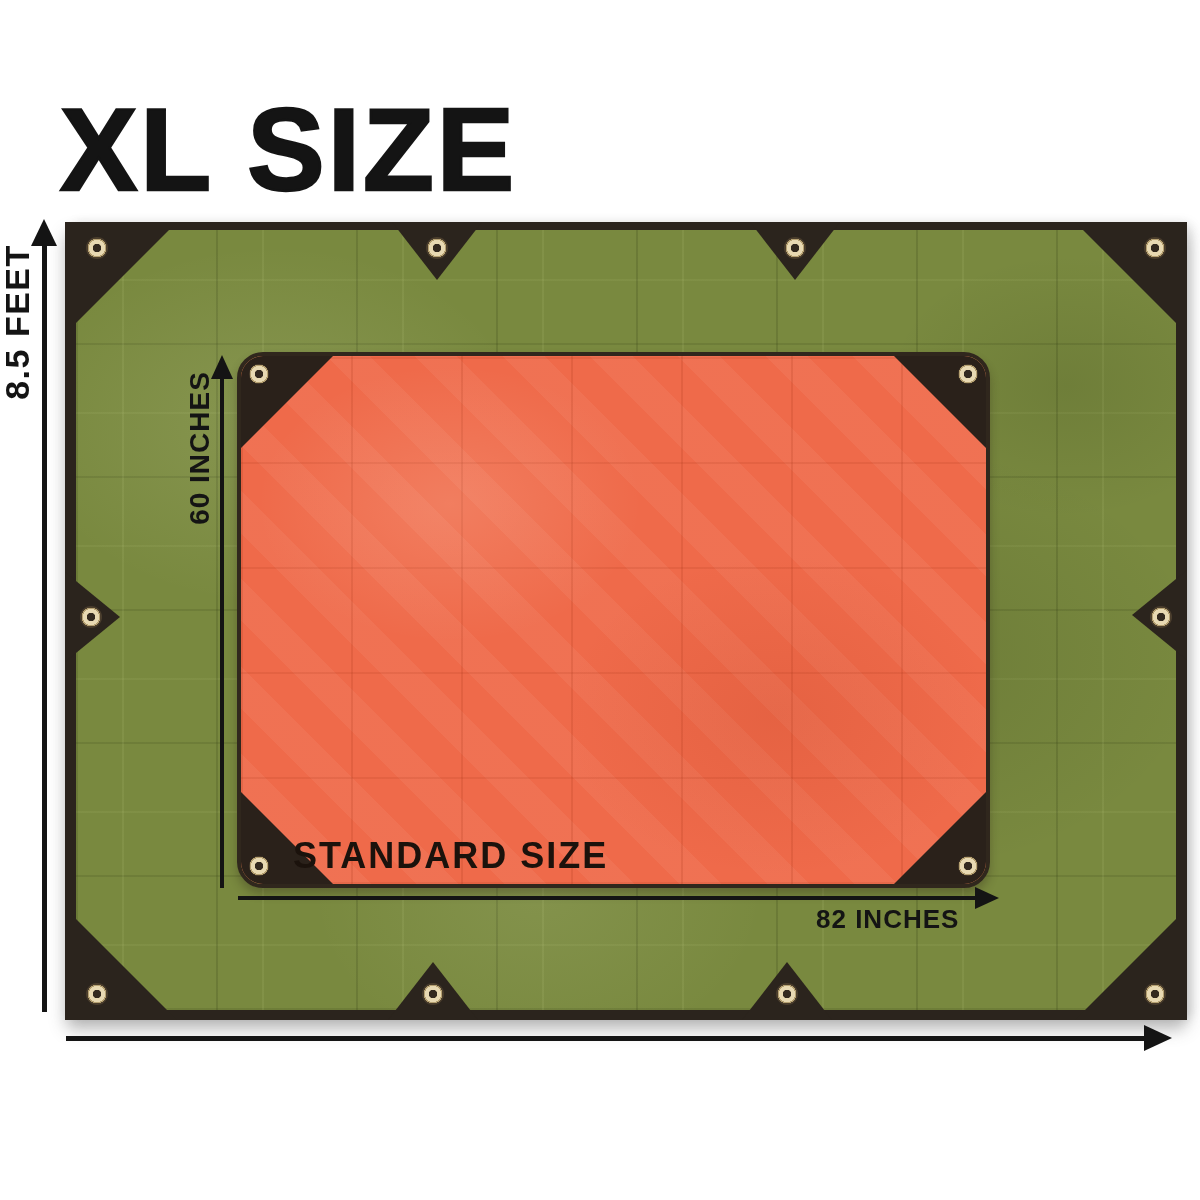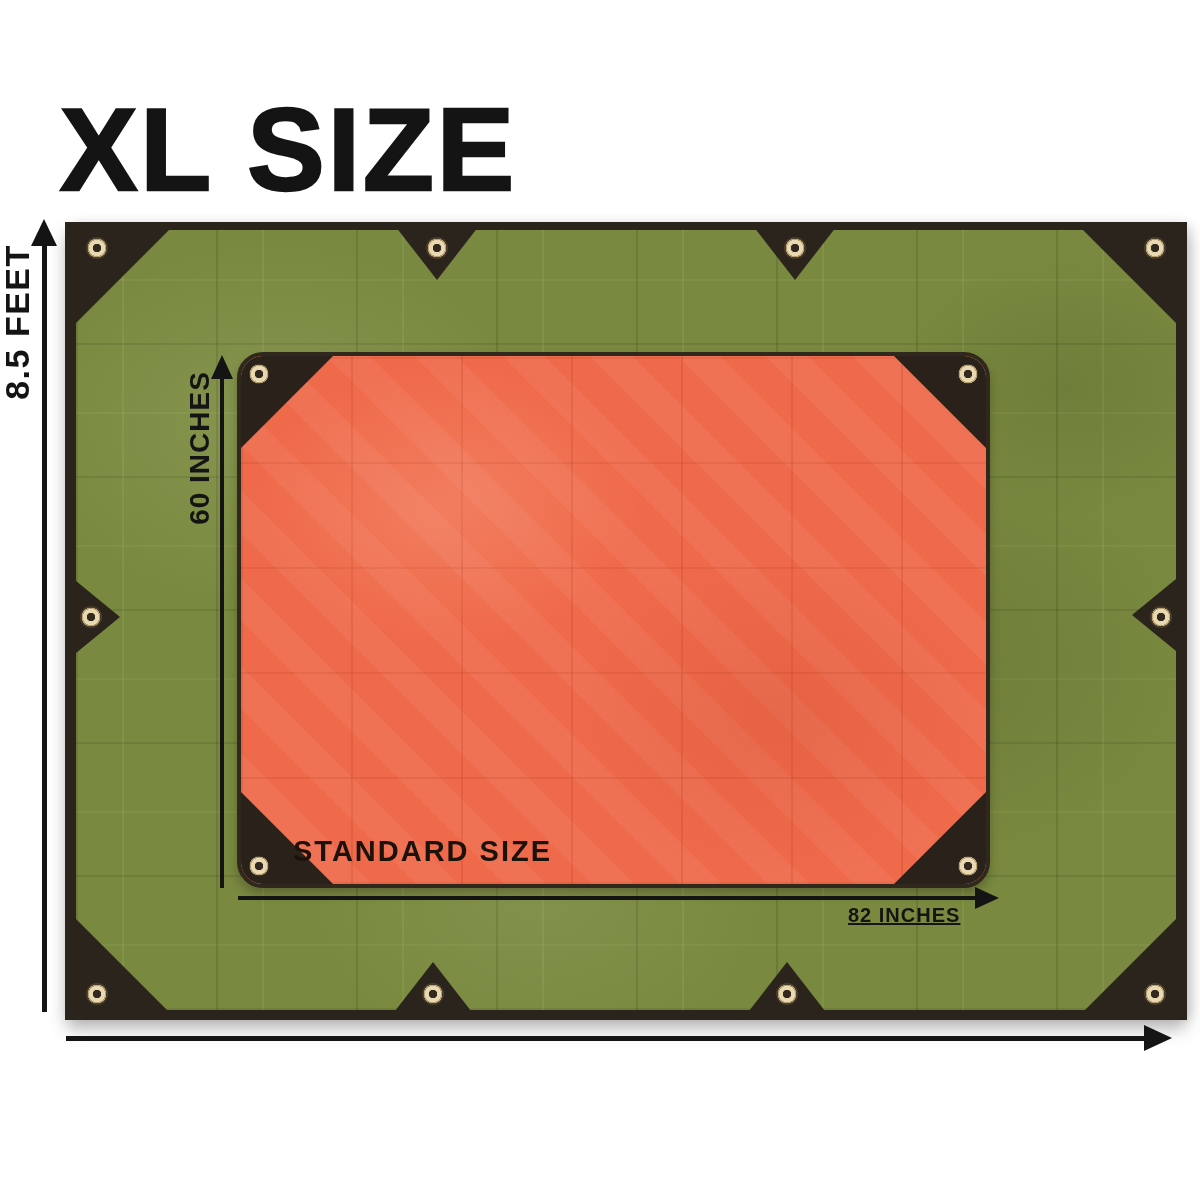--- a/index.html
+++ b/index.html
@@ -94,23 +94,23 @@
   .t-h12{left:1010px;top:1050px;font-size:36px;letter-spacing:2px;}
 
   .l-v60{left:220px;top:379px;width:4px;height:509px;}
   .h-v60{left:211px;top:355px;border-left:11px solid transparent;border-right:11px solid transparent;
     border-bottom:24px solid var(--annotation-black);}
   .t-v60{left:200px;top:448px;font-size:28px;letter-spacing:1px;}
 
   .l-h82{left:238px;top:896px;width:737px;height:4px;}
   .h-h82{left:975px;top:887px;border-top:11px solid transparent;border-bottom:11px solid transparent;
     border-left:24px solid var(--annotation-black);}
-  .t-h82{left:848px;top:904px;font-size:20px;letter-spacing:1px;text-decoration:underline;}
+  .t-h82{left:816px;top:904px;font-size:26px;letter-spacing:1px;}
 
-  .std-name{position:absolute;left:293px;top:835px;z-index:6;font-size:29px;font-weight:bold;
+  .std-name{position:absolute;left:293px;top:835px;z-index:6;font-size:36px;font-weight:bold;
     letter-spacing:2px;color:#1b120c;white-space:nowrap;}
 </style>
 </head>
 <body>
 
 <div class="canvas">
 
   <div class="title">XL SIZE</div>
 
   <div class="xl-tarp">

